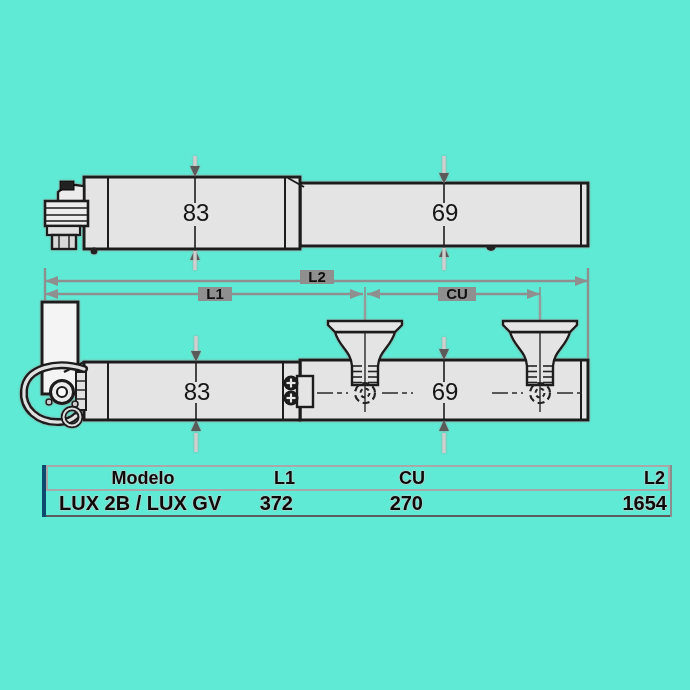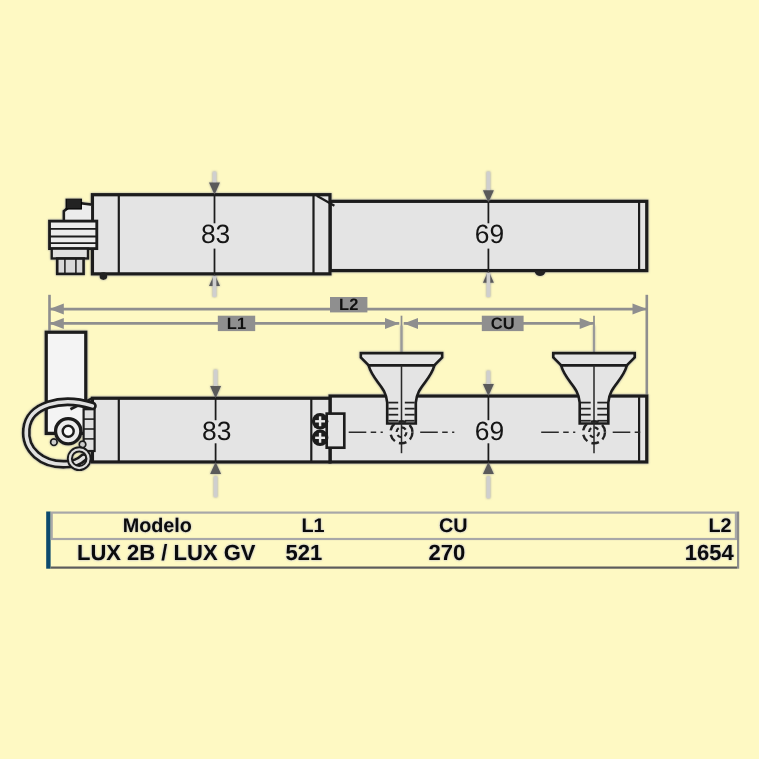--- a/index.html
+++ b/index.html
@@ -1,34 +1,34 @@
 <!DOCTYPE html>
 <html><head>
 <meta charset="utf-8">
 <style>
   html,body{margin:0;padding:0;background:#000;width:690px;height:690px;overflow:hidden;
     font-family:"Liberation Sans", sans-serif;}
-  .stage{position:absolute;left:0;top:0;width:690px;height:690px;background:#fef9c3;}
+  .stage{position:absolute;left:0;top:0;width:690px;height:690px;background:#5eead4;}
   svg{position:absolute;left:0;top:0;}
   svg text{font-family:"Liberation Sans", sans-serif;}
   .dimnum{font-size:24px;fill:#141414;}
   .dimlbl{font-size:15px;font-weight:bold;fill:#101010;}
   
   .dim-table{position:absolute;left:42px;top:465px;width:624px;
     border-left:4px solid #0c4a6e;border-right:2px solid #8d8d8d;}
   .thead{display:grid;grid-template-columns:190px 60px 130px 1fr;align-items:center;
     height:22px;border:2px solid #a8a8a8;}
   .trow{display:grid;grid-template-columns:190px 60px 130px 1fr;align-items:center;
     height:24px;border-bottom:2px solid #5c5c5c;}
   .th,.td{color:#0b0b0b;font-weight:bold;white-space:nowrap;
     text-shadow:0 0 2px #c9c9c9,0 0 2px #c9c9c9,0 0 1px #e2e2e2;}
   .th{font-size:18px;}
   .td{font-size:20px;}
   .c-center{text-align:center;}
-  .c-left{text-align:left;padding-left:24px;}
+  .c-left{text-align:left;padding-left:13px;}
   .c-right{text-align:right;padding-right:3px;}
 </style>
 </head>
 <body>
 
 <div class="stage">
 
 <svg width="690" height="530" viewBox="0 0 690 530">
   <defs>
     <filter id="halo" x="-10%" y="-10%" width="120%" height="120%">
@@ -211,19 +211,19 @@
 
 <div class="dim-table">
   <div class="thead">
     <div class="th c-center">Modelo</div>
     <div class="th c-right">L1</div>
     <div class="th c-right">CU</div>
     <div class="th c-right">L2</div>
   </div>
   <div class="trow">
     <div class="td c-left">LUX 2B / LUX GV</div>
-    <div class="td c-right">521</div>
+    <div class="td c-right">372</div>
     <div class="td c-right">270</div>
     <div class="td c-right">1654</div>
   </div>
 </div>
 
 </div>
 
 </body></html>

